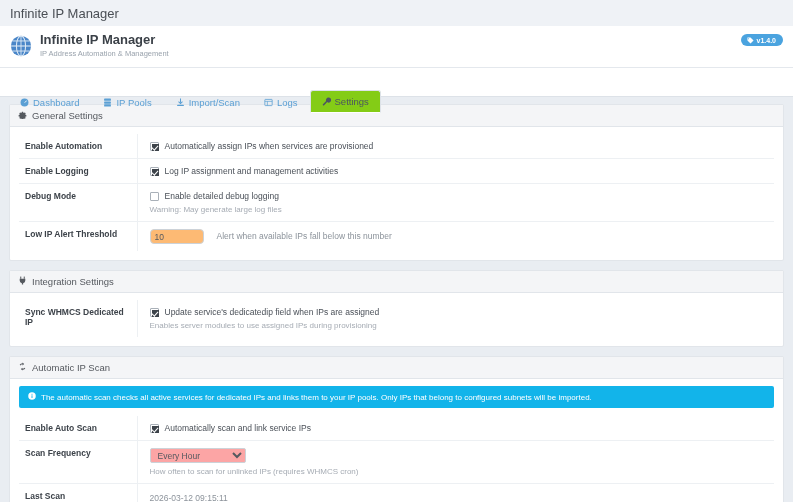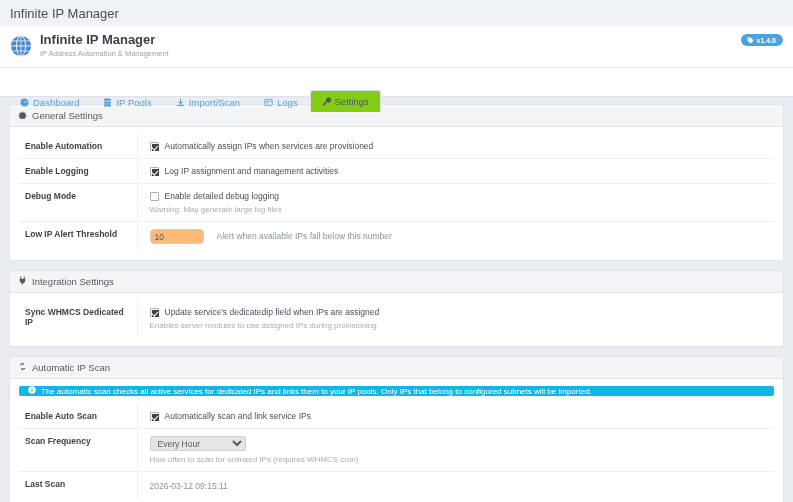--- a/index.html
+++ b/index.html
@@ -143,29 +143,29 @@
     background: #fdba74;
     vertical-align: middle;
   }
   .inline-note { font-size: 8.5px; color: #8c939b; margin-left: 10px; }
 
   .sel {
     width: 96px; height: 15px;
     border: 1px solid #ccd2d8; border-radius: 2px;
     font-size: 8.5px; color: #55595f;
     padding: 0 3px;
-    background: #e5e5e5;
+    background: #fca5a5;
     font-family: "Liberation Sans", sans-serif;
   }
 
   .alert-info {
     background: #12b4ea;
     color: #fff;
     font-size: 8px;
-    padding: 0 9px;
+    padding: 6px 9px;
     display: flex; align-items: center; gap: 5px;
     margin: 0 0 8px 0;
     border-radius: 2px;
   }
   .alert-info svg { width: 8px; height: 8px; fill:#fff; flex:0 0 auto; }
 </style>
 </head>
 <body>
 
 <div class="page-title-bar">Infinite IP Manager</div>

